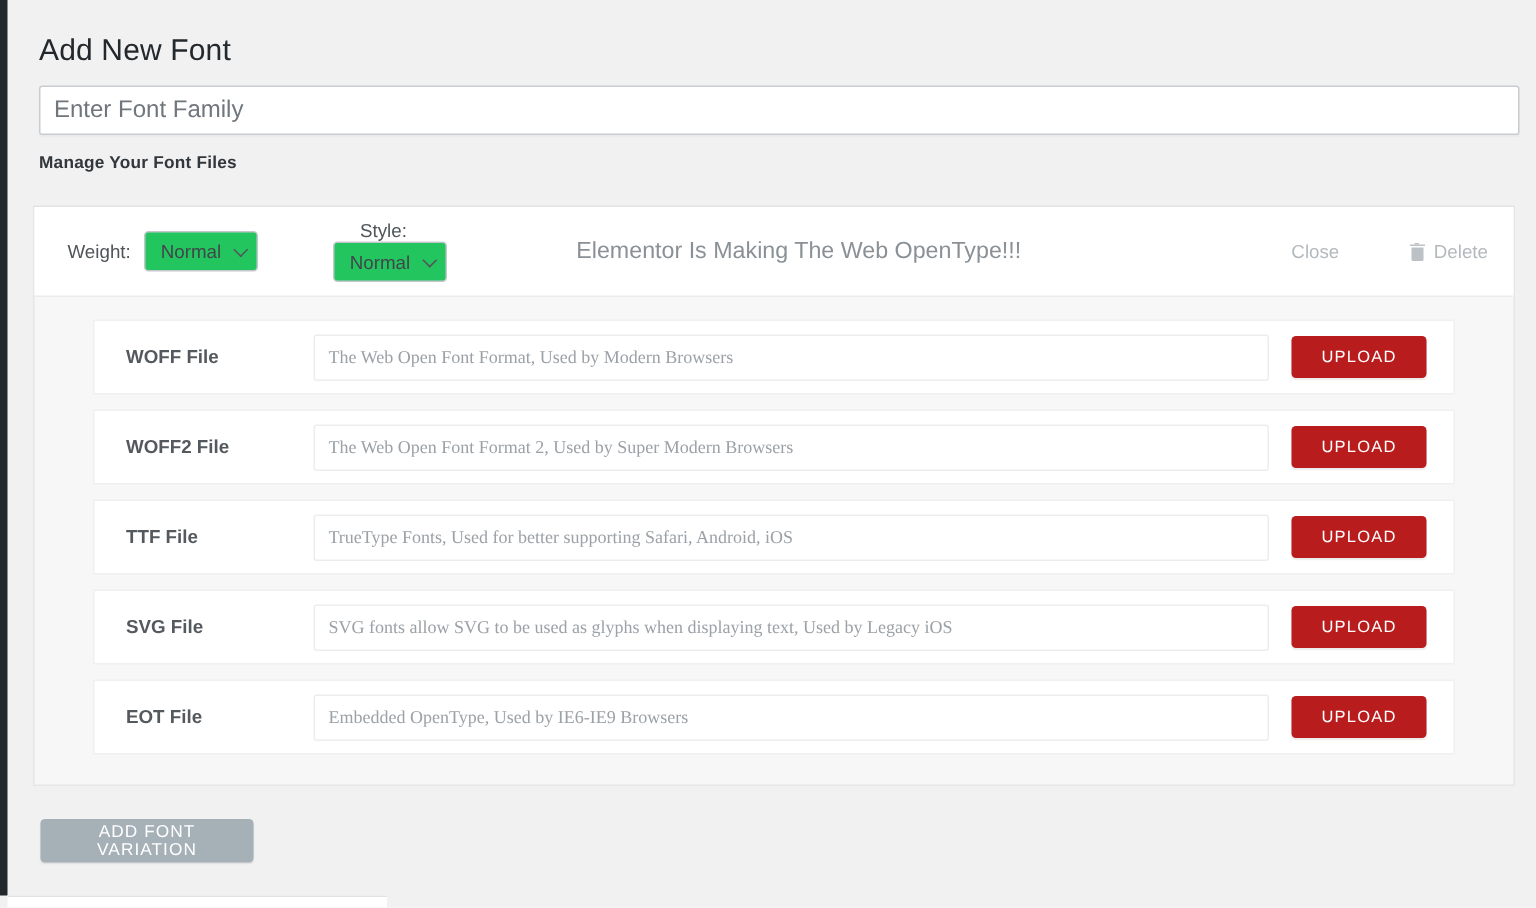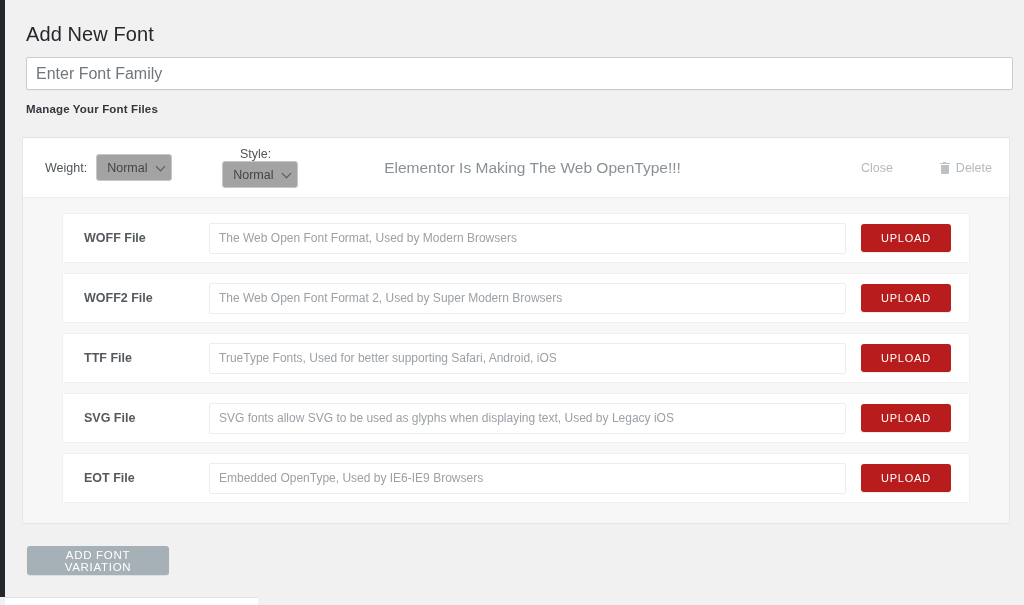--- a/index.html
+++ b/index.html
@@ -103,21 +103,21 @@
   .ctrl-label {
     font-size: 12.5px;
     color: #4f5559;
     margin-right: 9px;
     white-space: nowrap;
   }
   .select-box {
     position: relative;
     border: 1px solid #c3c7cb;
     border-radius: 3px;
-    background: #a3a3a3;
+    background: #22c55e;
     height: 27px;
     min-width: 76px;
     display: flex;
     align-items: center;
     padding: 0 22px 0 10px;
     font-size: 12.5px;
     color: #41464a;
     cursor: pointer;
   }
   .select-box .chev {
@@ -208,21 +208,21 @@
     font-weight: bold;
     color: #54595e;
     flex: none;
   }
   .file-input {
     flex: 1;
     height: 31px;
     border: 1px solid #ededed;
     border-radius: 2px;
     background: #ffffff;
-    font-family: Liberation Sans, sans-serif;
+    font-family: Liberation Serif, serif;
     font-size: 12px;
     color: #4c1d95;
     padding: 0 9px;
     outline: none;
     margin-right: 15px;
   }
   .file-input::placeholder { color: #9ba1a6; opacity: 1; }
 
   .upload-btn {
     width: 90px;

